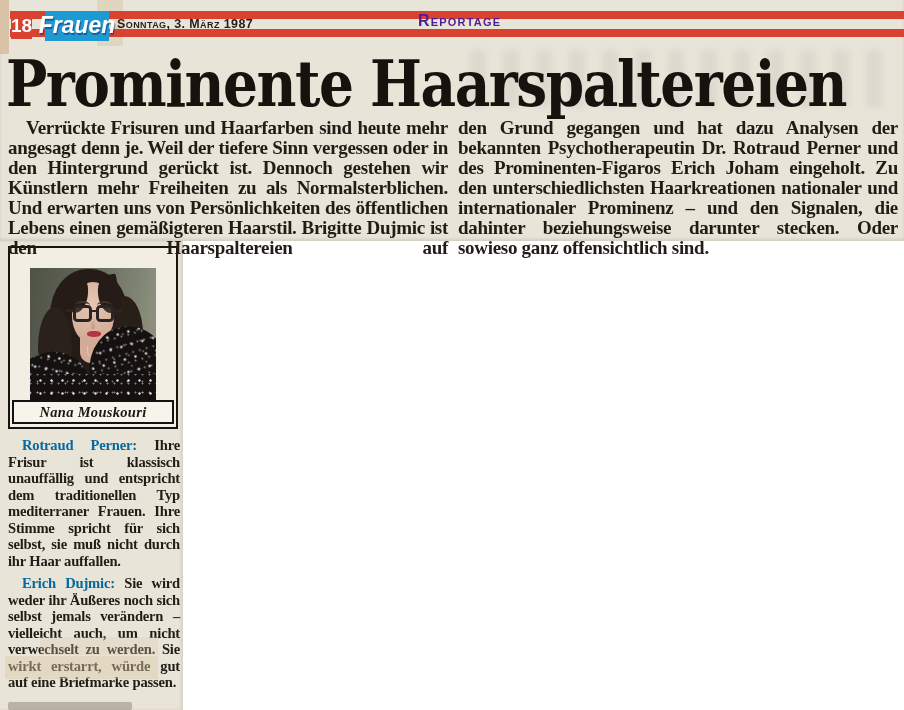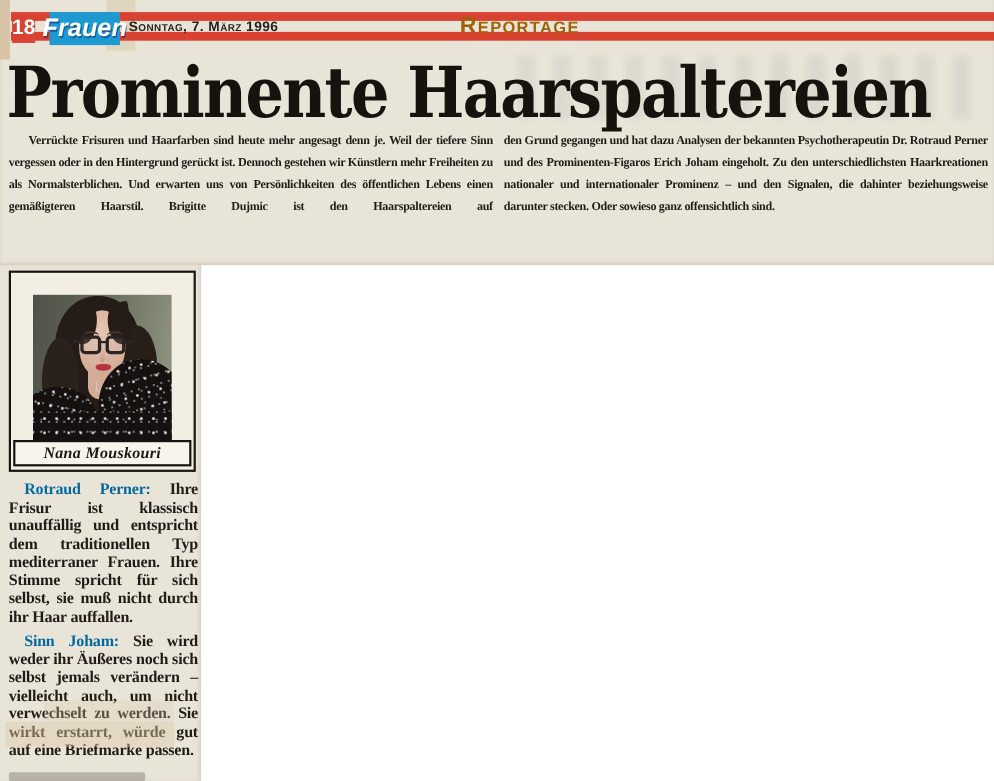--- a/index.html
+++ b/index.html
@@ -50,35 +50,35 @@
     text-shadow:1px 1.5px 0 rgba(15,25,90,.45);
     padding-bottom:2px;box-sizing:border-box;
   }
   .date{
     position:absolute;left:117px;top:17px;z-index:3;
     font-family:"Liberation Sans",sans-serif;font-weight:bold;font-size:12.5px;
     font-variant:small-caps;letter-spacing:.4px;color:#241f1a;
   }
   .section{
     position:absolute;left:418px;top:12px;z-index:3;
-    font-family:"Liberation Sans",sans-serif;font-weight:bold;font-size:21px;
-    font-variant:small-caps;letter-spacing:1.2px;color:#a16207;
+    font-family:"Liberation Sans",sans-serif;font-weight:bold;font-size:16px;
+    font-variant:small-caps;letter-spacing:1.2px;color:#4c1d95;
   }
   
   .headline{
     position:absolute;left:6px;top:46px;margin:0;z-index:2;
     font-family:"DejaVu Serif",serif;font-weight:bold;font-size:55px;
     letter-spacing:-1.5px;color:var(--headline-ink,#17120d);
     transform:scaleY(1.16);transform-origin:left top;white-space:nowrap;
   }
   
   .intro{position:absolute;left:8px;top:118px;width:890px;display:flex;gap:10px;z-index:2;}
   .intro p{
     margin:0;width:440px;text-align:justify;
-    font-weight:bold;font-size:11px;line-height:20px;letter-spacing:-0.3px;
+    font-weight:bold;font-size:19px;line-height:20px;letter-spacing:-0.3px;
     color:var(--ink,#211c16);
   }
   .intro p.left{text-indent:18px;text-align-last:justify;}
   
   .photo-frame{
     position:absolute;left:8px;top:5px;width:170px;height:183px;box-sizing:border-box;
     border:2px solid #161310;background:#f2eee3;padding:20px;
   }
   .photo{position:relative;width:100%;height:100%;overflow:hidden;
     background:linear-gradient(99deg,#4f5347 0%,#5d6154 30%,#757a69 62%,#8b8f7c 88%,#90937f 100%);}
@@ -147,21 +147,21 @@
 
     <div>
       <div class="stripe s1"></div>
       <div class="stripe s2"></div>
       <div class="pagenum-box">
         <span>18</span>
       </div>
       <div class="logo-box">
         <span>Frauen</span>
       </div>
-      <div class="date">Sonntag, 7. März 1996</div>
+      <div class="date">Sonntag, 3. März 1987</div>
       <div class="section">Reportage</div>
     </div>
 
     <h1 class="headline">Prominente Haarspaltereien</h1>
 
     <div class="intro">
       <p class="left">Verrückte Frisuren und Haarfarben sind heute mehr angesagt denn je. Weil der tiefere Sinn vergessen oder in den Hintergrund gerückt ist. Dennoch gestehen wir Künstlern mehr Freiheiten zu als Normalsterblichen. Und erwarten uns von Persönlichkeiten des öffentlichen Lebens einen gemäßigteren Haarstil. Brigitte Dujmic ist den Haarspaltereien auf</p>
       <p class="right">den Grund gegangen und hat dazu Analysen der bekannten Psychotherapeutin Dr. Rotraud Perner und des Prominenten-Figaros Erich Joham eingeholt. Zu den unterschiedlichsten Haarkreationen nationaler und internationaler Prominenz – und den Signalen, die dahinter beziehungsweise darunter stecken. Oder sowieso ganz offensichtlich sind.</p>
     </div>
   </div>
@@ -192,21 +192,21 @@
         <div class="dress-left sparkly"></div>
         <div class="dress-base sparkly"></div>
       </div>
       <figcaption class="caption-box">
         <span>Nana Mouskouri</span>
       </figcaption>
     </figure>
 
     <div class="quotes">
       <p><b>Rotraud Perner:</b> <span>Ihre Frisur ist klassisch unauffällig und entspricht dem traditionellen Typ mediterraner Frauen. Ihre Stimme spricht für sich selbst, sie muß nicht durch ihr Haar auffallen.</span></p>
-      <p><b>Sinn Joham:</b> <span>Sie wird weder ihr Äußeres noch sich selbst jemals verändern – vielleicht auch, um nicht verwechselt zu werden. Sie wirkt erstarrt, würde gut auf eine Briefmarke passen.</span></p>
+      <p><b>Erich Dujmic:</b> <span>Sie wird weder ihr Äußeres noch sich selbst jemals verändern – vielleicht auch, um nicht verwechselt zu werden. Sie wirkt erstarrt, würde gut auf eine Briefmarke passen.</span></p>
     </div>
 
     <div class="stain brief-line"></div>
     <div class="stain erstarrt"></div>
     <div class="bottom-smudge"></div>
   </div>
 
 </div>
 
 </body></html>

